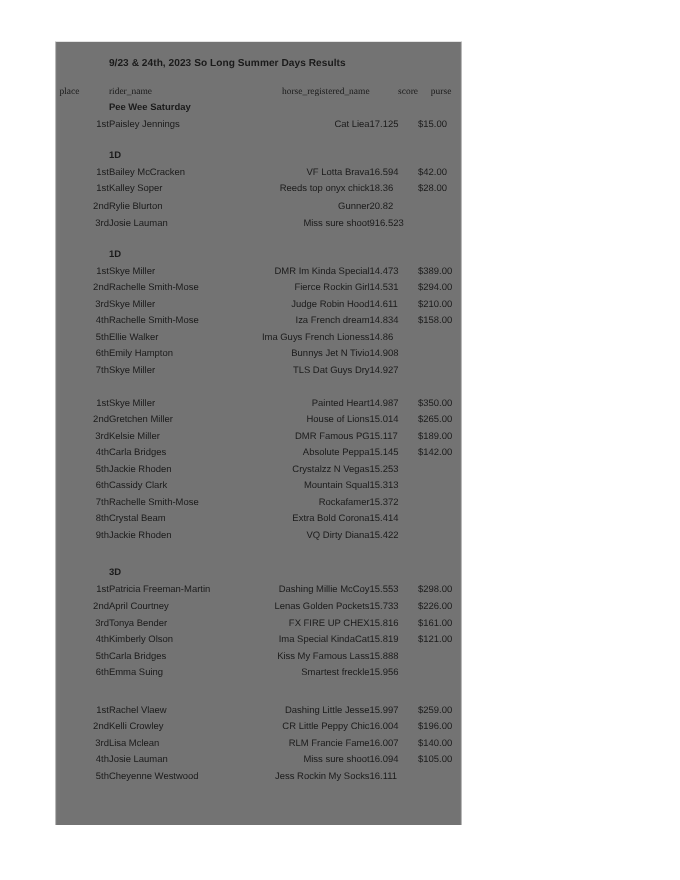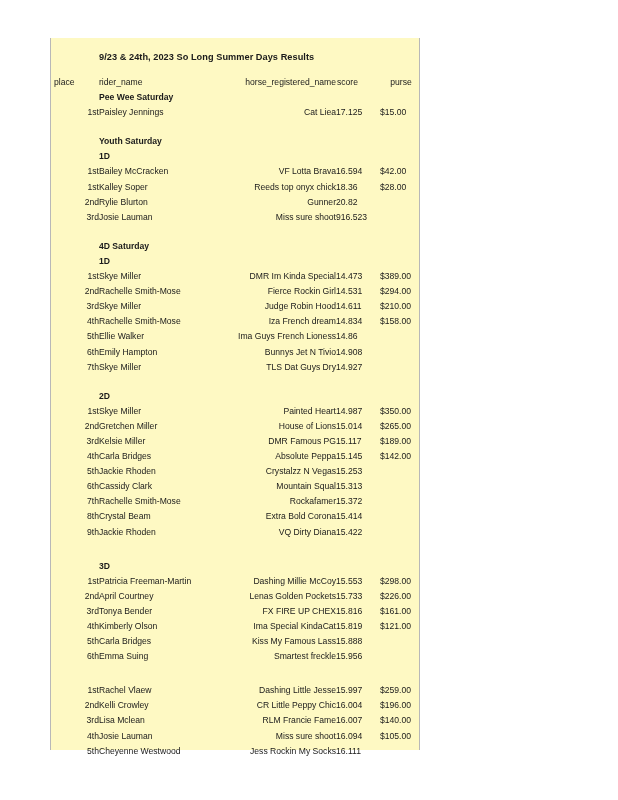--- a/index.html
+++ b/index.html
@@ -16,21 +16,21 @@
   }
   .page {
     position: absolute;
     left: 50px;
     top: 38px;
     width: 370px;
     height: 712px;
     border-left: 1px solid #b8b8b8;
     border-right: 1px solid #b8b8b8;
     box-sizing: border-box;
-    background: #fef9c3;
+    background: #737373;
   }
   .doc-title {
     font-size: 9.2px;
     font-weight: bold;
     letter-spacing: 0.05px;
     padding: 14px 0 0 48px;
     white-space: nowrap;
   }
   table.results {
     border-collapse: collapse;
@@ -50,29 +50,30 @@
   }
   col.c-place { width: 48px; }
   col.c-rider { width: 115px; }
   col.c-horse { width: 122px; }
   col.c-score { width: 44px; }
   col.c-purse { width: 39px; }
 
   .col-head td {
     font-weight: bold;
     font-size: 8.6px;
+    font-family: Liberation Serif, serif;
   }
   td.place   { text-align: right; padding-right: 7px; }
   td.rider   { text-align: left; padding-left: 1px; }
   td.horse   { text-align: right; padding-left: 1px; }
   td.score   { text-align: left; padding-right: 4px; }
   td.purse   { text-align: left; padding-right: 3px; }
 
   .col-head td.place { text-align: left; padding-left: 3px; }
-  .col-head td.score { text-align: left; padding-right: 0; padding-left: 1px; }
+  .col-head td.score { text-align: right; padding-right: 0; padding-left: 1px; }
   .col-head td.purse { text-align: center; padding-right: 0; padding-left: 3px; }
 
   tr.section-row td.rider {
     font-weight: bold;
   }
   tr.spacer td {
     height: 14px;
     line-height: 14px;
     font-size: 8.6px;
   }
@@ -116,27 +117,20 @@
           <td class="rider">Paisley Jennings</td>
           <td class="horse">Cat Liea</td>
           <td class="score">17.125</td>
           <td class="purse">$15.00</td>
         </tr>
         <tr class="spacer">
           <td colspan="5">&nbsp;</td>
         </tr>
         <tr class="section-row">
           <td class="place">&nbsp;</td>
-          <td class="rider">Youth Saturday</td>
-          <td>&nbsp;</td>
-          <td>&nbsp;</td>
-          <td>&nbsp;</td>
-        </tr>
-        <tr class="section-row">
-          <td class="place">&nbsp;</td>
           <td class="rider">1D</td>
           <td>&nbsp;</td>
           <td>&nbsp;</td>
           <td>&nbsp;</td>
         </tr>
         <tr>
           <td class="place">1st</td>
           <td class="rider">Bailey McCracken</td>
           <td class="horse">VF Lotta Brava</td>
           <td class="score">16.594</td>
@@ -158,27 +152,20 @@
         </tr>
         <tr>
           <td class="place">3rd</td>
           <td class="rider">Josie Lauman</td>
           <td class="horse">Miss sure shoot</td>
           <td class="score">916.523</td>
           <td class="purse">&nbsp;</td>
         </tr>
         <tr class="spacer">
           <td colspan="5">&nbsp;</td>
-        </tr>
-        <tr class="section-row">
-          <td class="place">&nbsp;</td>
-          <td class="rider">4D Saturday</td>
-          <td>&nbsp;</td>
-          <td>&nbsp;</td>
-          <td>&nbsp;</td>
         </tr>
         <tr class="section-row">
           <td class="place">&nbsp;</td>
           <td class="rider">1D</td>
           <td>&nbsp;</td>
           <td>&nbsp;</td>
           <td>&nbsp;</td>
         </tr>
         <tr>
           <td class="place">1st</td>
@@ -225,27 +212,20 @@
         <tr>
           <td class="place">7th</td>
           <td class="rider">Skye Miller</td>
           <td class="horse">TLS Dat Guys Dry</td>
           <td class="score">14.927</td>
           <td class="purse">&nbsp;</td>
         </tr>
         <tr class="spacer">
           <td colspan="5">&nbsp;</td>
         </tr>
-        <tr class="section-row">
-          <td class="place">&nbsp;</td>
-          <td class="rider">2D</td>
-          <td>&nbsp;</td>
-          <td>&nbsp;</td>
-          <td>&nbsp;</td>
-        </tr>
         <tr>
           <td class="place">1st</td>
           <td class="rider">Skye Miller</td>
           <td class="horse">Painted Heart</td>
           <td class="score">14.987</td>
           <td class="purse">$350.00</td>
         </tr>
         <tr>
           <td class="place">2nd</td>
           <td class="rider">Gretchen Miller</td>

